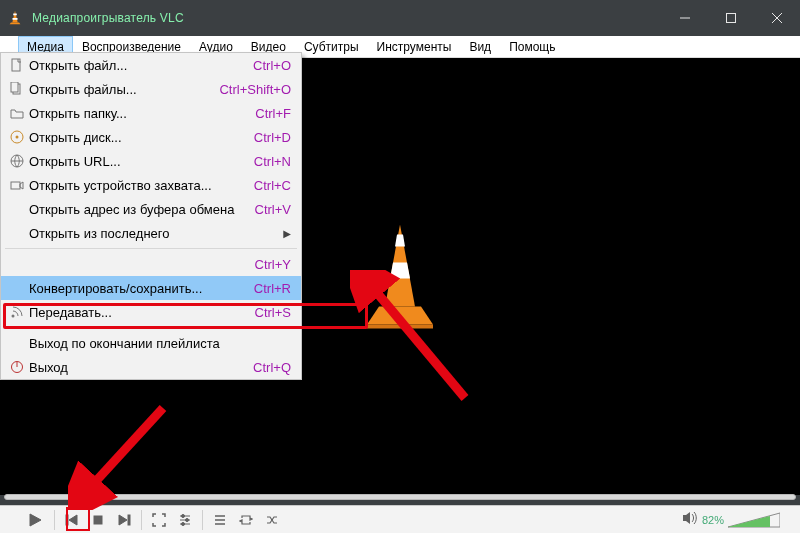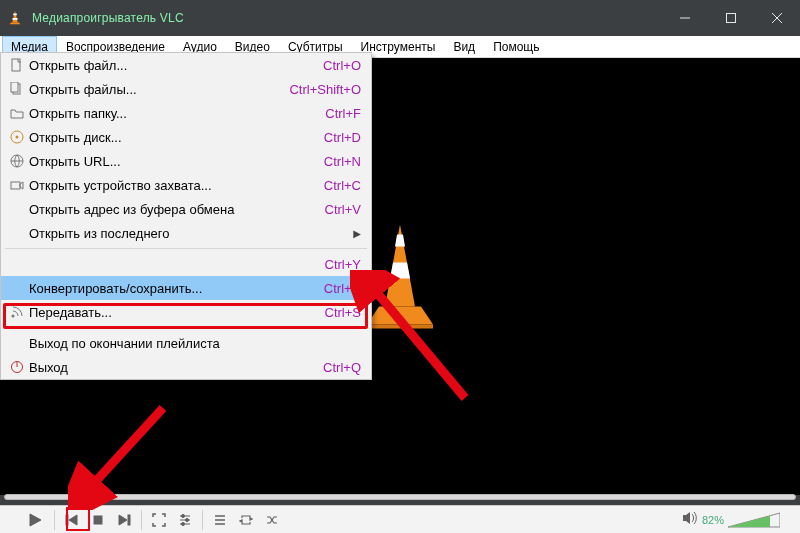--- a/index.html
+++ b/index.html
@@ -7,32 +7,32 @@
 
   
   .titlebar { height: 36px; background: #3b3f42; display: flex; align-items: center; padding-left: 6px; color: #86efac; }
   .titlebar .appicon { width: 18px; height: 18px; display: flex; align-items: center; justify-content: center; }
   .titlebar .title { margin-left: 8px; font-size: 12px; letter-spacing: .2px; }
   .winbtns { margin-left: auto; display: flex; }
   .winbtn { width: 46px; height: 30px; display: flex; align-items: center; justify-content: center; color: #e6e6e6; }
   .winbtn svg { width: 10px; height: 10px; stroke: #e6e6e6; stroke-width: 1; fill: none; }
 
   
-  .menubar { height: 22px; background: #ffffff; display: flex; align-items: center; padding: 0 2px; border-bottom: 1px solid #dcdcdc; }
+  .menubar { height: 22px; background: #ffffff; display: flex; align-items: center; padding: 0 18px; border-bottom: 1px solid #dcdcdc; }
   .menuitem { padding: 0 9px; height: 100%; display: flex; align-items: center; font-size: 13px; color: #000; }
   .menuitem.open { background: #cde8ff; border: 1px solid #8cc8f7; padding: 0 8px; }
 
   
   .video { position: relative; background: #000; height: 437px; }
 
   
   .cone-big { position: absolute; left: 50%; top: 50%; transform: translate(-50%,-50%); }
 
   
-  .dropdown { position: absolute; left: 0; top: 52px; width: 372px; background: #f2f2f2; border: 1px solid #c5c5c5; box-shadow: 3px 3px 4px rgba(0,0,0,.25); z-index: 10; }
+  .dropdown { position: absolute; left: 0; top: 52px; width: 302px; background: #f2f2f2; border: 1px solid #c5c5c5; box-shadow: 3px 3px 4px rgba(0,0,0,.25); z-index: 10; }
   .dditem { display: flex; align-items: center; height: 24px; padding: 0 10px 0 6px; color: #000; }
   .dditem .ico { width: 20px; display: flex; justify-content: center; color: #555; }
   .dditem .lbl { padding-left: 2px; font-size: 13px; }
   .dditem .shc { margin-left: auto; font-size: 13px; color: #a21caf; }
   .dditem .arrow { margin-left: auto; font-size: 10px; color: #444; }
   .dditem.hl { background: #91c9f7; }
   .ddsep { height: 1px; background: #d7d7d7; margin: 3px 4px; }
   .ddhighlight { position: absolute; border: 3px solid #e30613; border-radius: 2px; pointer-events: none; }
 
   

